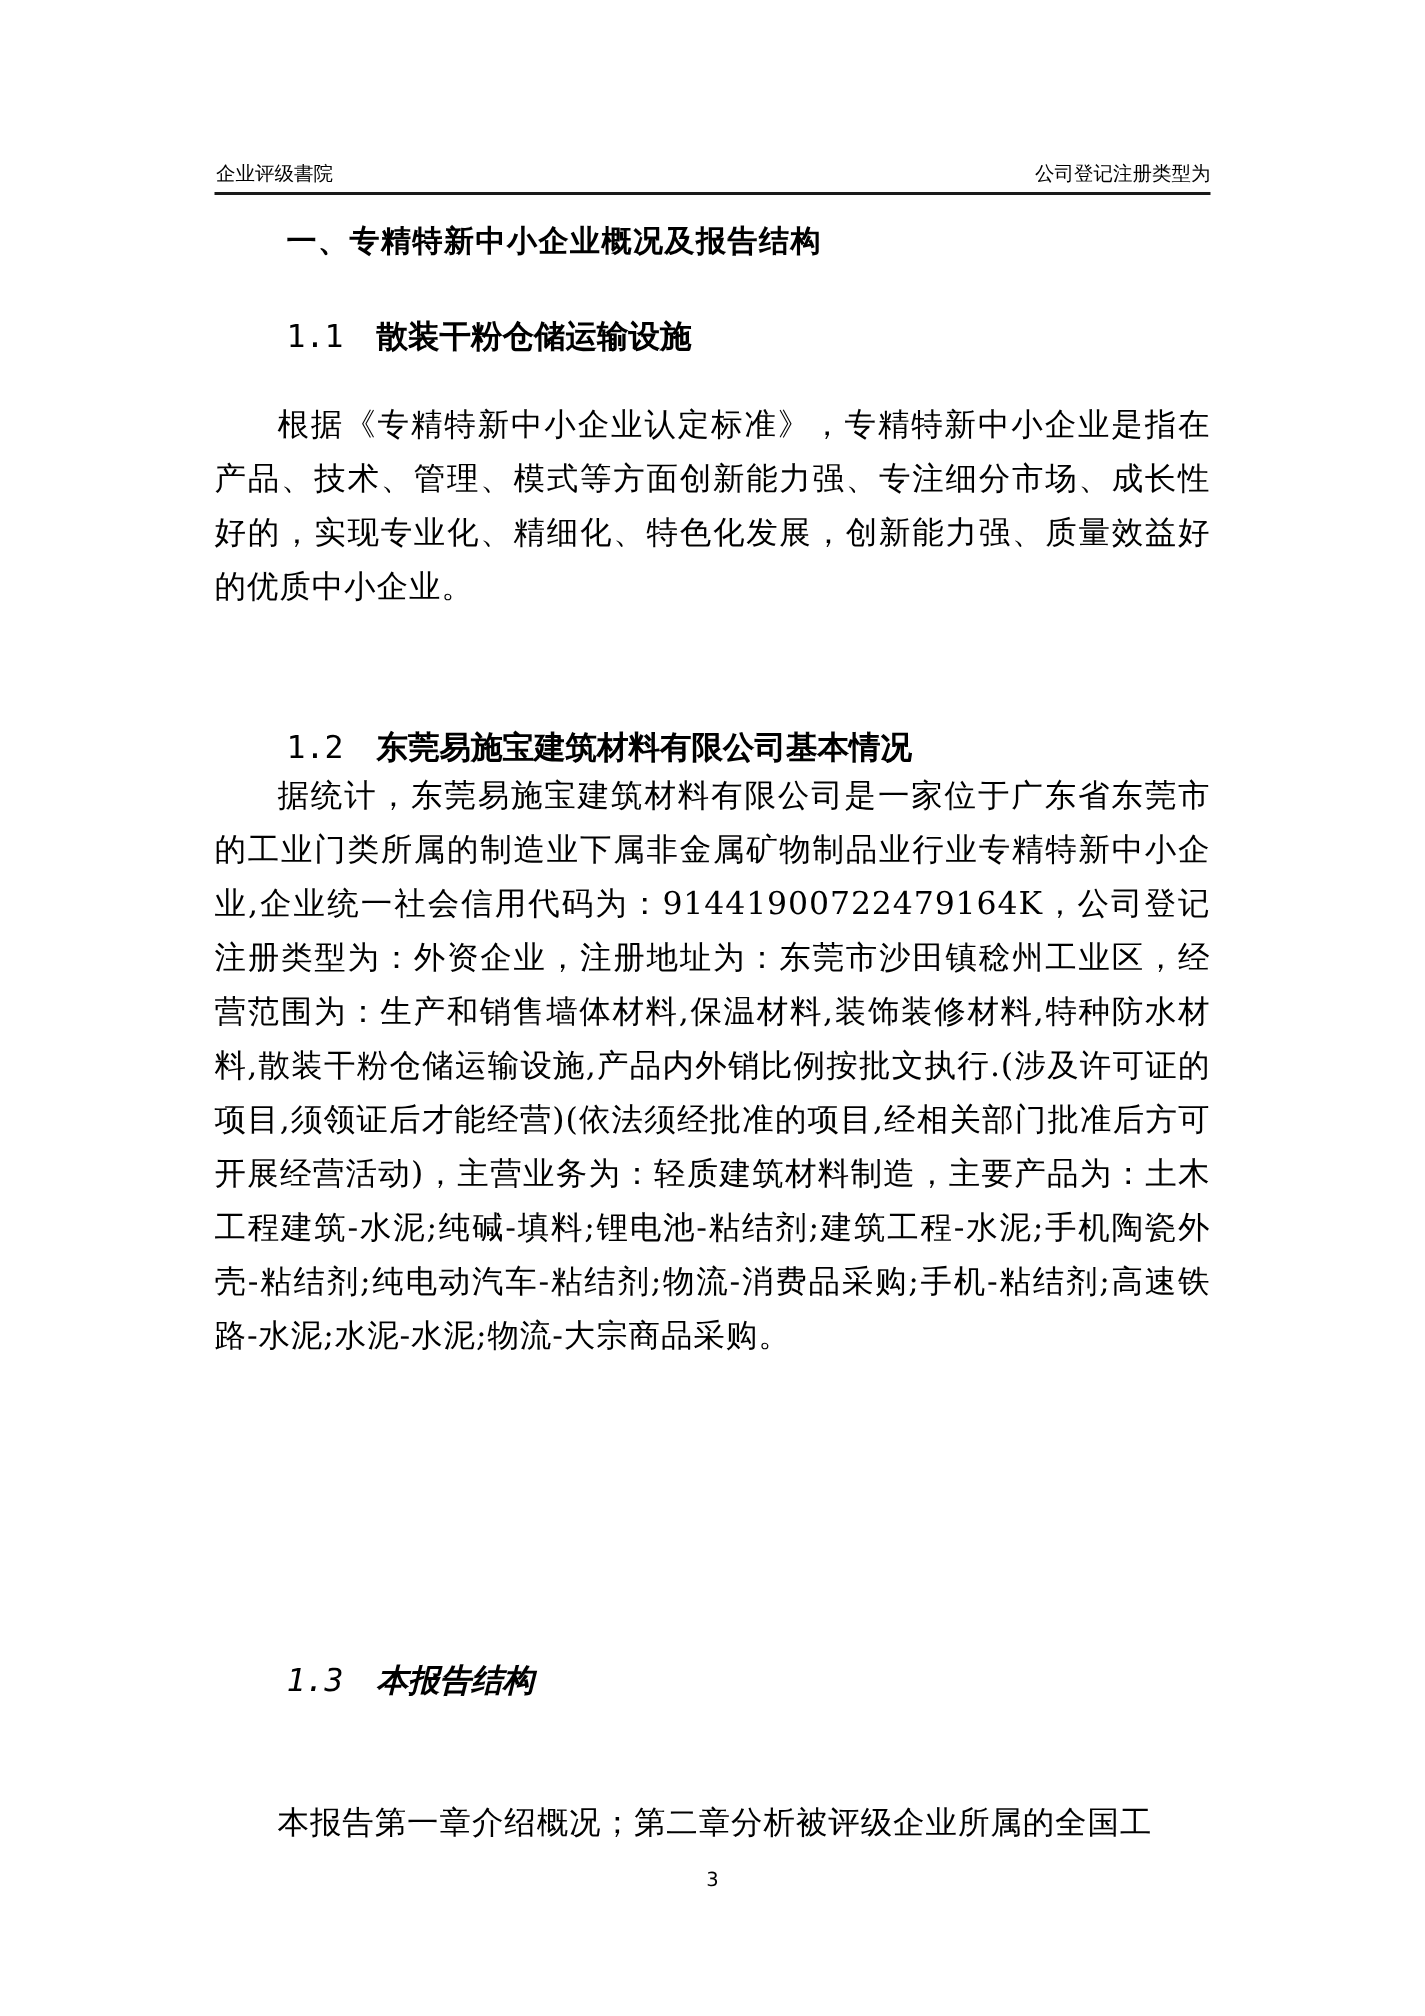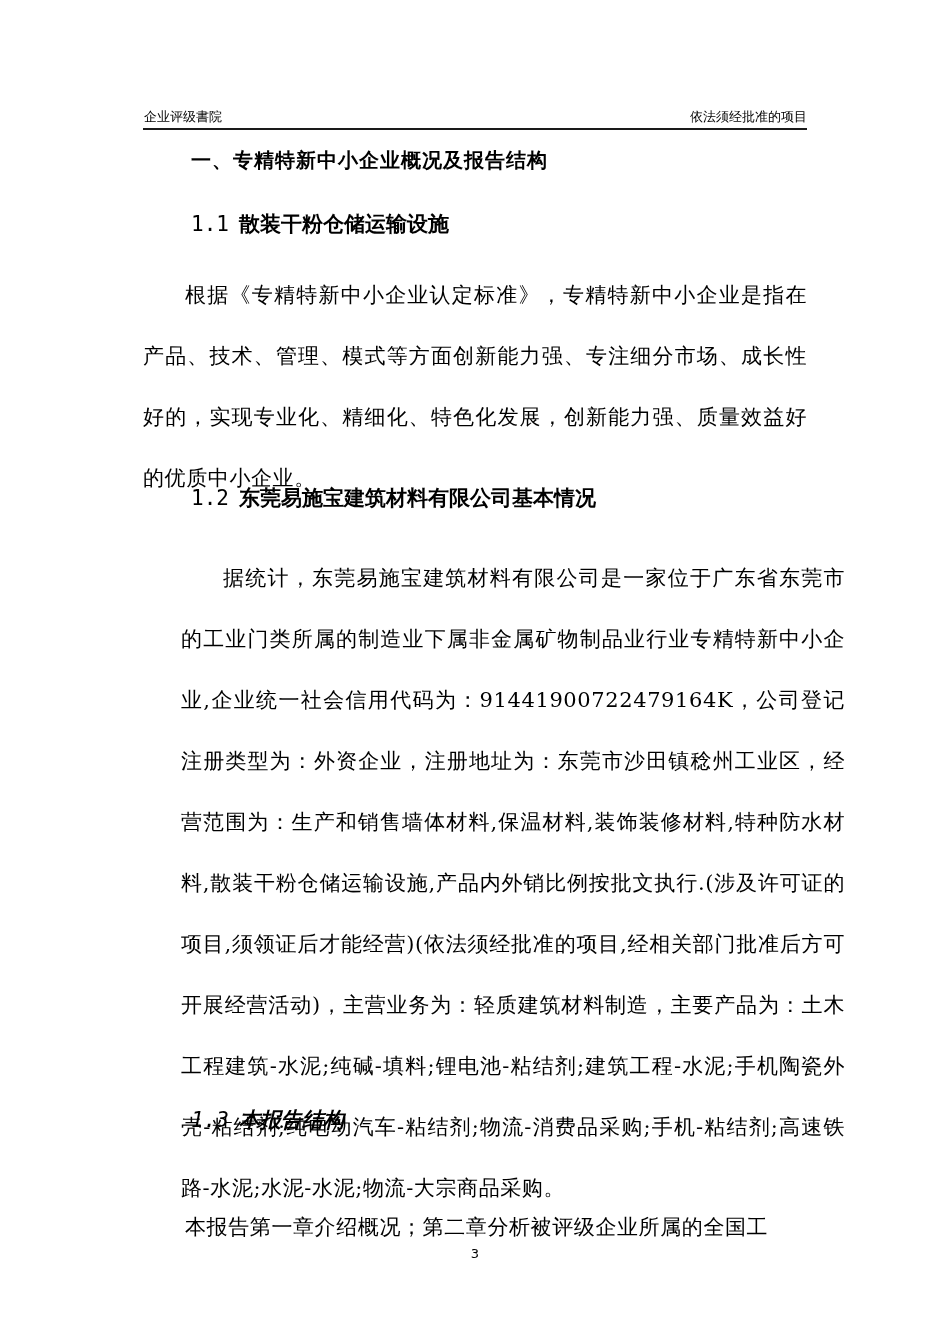--- a/index.html
+++ b/index.html
@@ -51,60 +51,60 @@
       position: absolute;
       left: 191px;
       font-size: 21px;
       font-weight: bold;
       font-family: "DejaVu Sans", "Liberation Sans", sans-serif;
       white-space: nowrap;
     }
     .h2 .num {
       font-family: "DejaVu Sans Mono", "Liberation Mono", monospace;
       font-weight: normal;
-      margin-right: 10px;
+      margin-right: 22px;
     }
     .para {
       position: absolute;
       left: 143px;
       width: 664px;
       font-size: 21px;
-      line-height: 61px;
+      line-height: 36px;
       text-align: justify;
       text-indent: 2em;
       letter-spacing: 0.6px;
     }
     .page-number {
       position: absolute;
       left: 0;
       width: 950px;
       top: 1246px;
       text-align: center;
       font-family: "DejaVu Sans", "Liberation Sans", sans-serif;
       font-size: 13px;
     }
   </style>
 </head>
 <body>
 
 <div class="page-header">
   <span class="left">企业评级書院</span>
-  <span class="right">依法须经批准的项目</span>
+  <span class="right">公司登记注册类型为</span>
 </div>
 
 <div class="h1">一、专精特新中小企业概况及报告结构</div>
 
 <div class="h2" style="top:210px;">
   <span class="num">1.1</span><span>散装干粉仓储运输设施</span>
 </div>
 <div class="para" style="top:265px;">根据《专精特新中小企业认定标准》，专精特新中小企业是指在产品、技术、管理、模式等方面创新能力强、专注细分市场、成长性好的，实现专业化、精细化、特色化发展，创新能力强、质量效益好的优质中小企业。</div>
 
 <div class="h2" style="top:484px;text-align:center;">
   <span class="num">1.2</span><span>东莞易施宝建筑材料有限公司基本情况</span>
 </div>
-<div class="para" style="top:548px;margin-left:38px;">据统计，东莞易施宝建筑材料有限公司是一家位于广东省东莞市的工业门类所属的制造业下属非金属矿物制品业行业专精特新中小企业,企业统一社会信用代码为：91441900722479164K，公司登记注册类型为：外资企业，注册地址为：东莞市沙田镇稔州工业区，经营范围为：生产和销售墙体材料,保温材料,装饰装修材料,特种防水材料,散装干粉仓储运输设施,产品内外销比例按批文执行.(涉及许可证的项目,须领证后才能经营)(依法须经批准的项目,经相关部门批准后方可开展经营活动)，主营业务为：轻质建筑材料制造，主要产品为：土木工程建筑-水泥;纯碱-填料;锂电池-粘结剂;建筑工程-水泥;手机陶瓷外壳-粘结剂;纯电动汽车-粘结剂;物流-消费品采购;手机-粘结剂;高速铁路-水泥;水泥-水泥;物流-大宗商品采购。</div>
+<div class="para" style="top:512px;">据统计，东莞易施宝建筑材料有限公司是一家位于广东省东莞市的工业门类所属的制造业下属非金属矿物制品业行业专精特新中小企业,企业统一社会信用代码为：91441900722479164K，公司登记注册类型为：外资企业，注册地址为：东莞市沙田镇稔州工业区，经营范围为：生产和销售墙体材料,保温材料,装饰装修材料,特种防水材料,散装干粉仓储运输设施,产品内外销比例按批文执行.(涉及许可证的项目,须领证后才能经营)(依法须经批准的项目,经相关部门批准后方可开展经营活动)，主营业务为：轻质建筑材料制造，主要产品为：土木工程建筑-水泥;纯碱-填料;锂电池-粘结剂;建筑工程-水泥;手机陶瓷外壳-粘结剂;纯电动汽车-粘结剂;物流-消费品采购;手机-粘结剂;高速铁路-水泥;水泥-水泥;物流-大宗商品采购。</div>
 
 <div class="h2" style="top:1106px;font-style:italic;">
   <span class="num">1.3</span><span>本报告结构</span>
 </div>
 <div class="para" style="top:1197px;">本报告第一章介绍概况；第二章分析被评级企业所属的全国工</div>
 
 <div class="page-number">3</div>
 
 </body></html>

